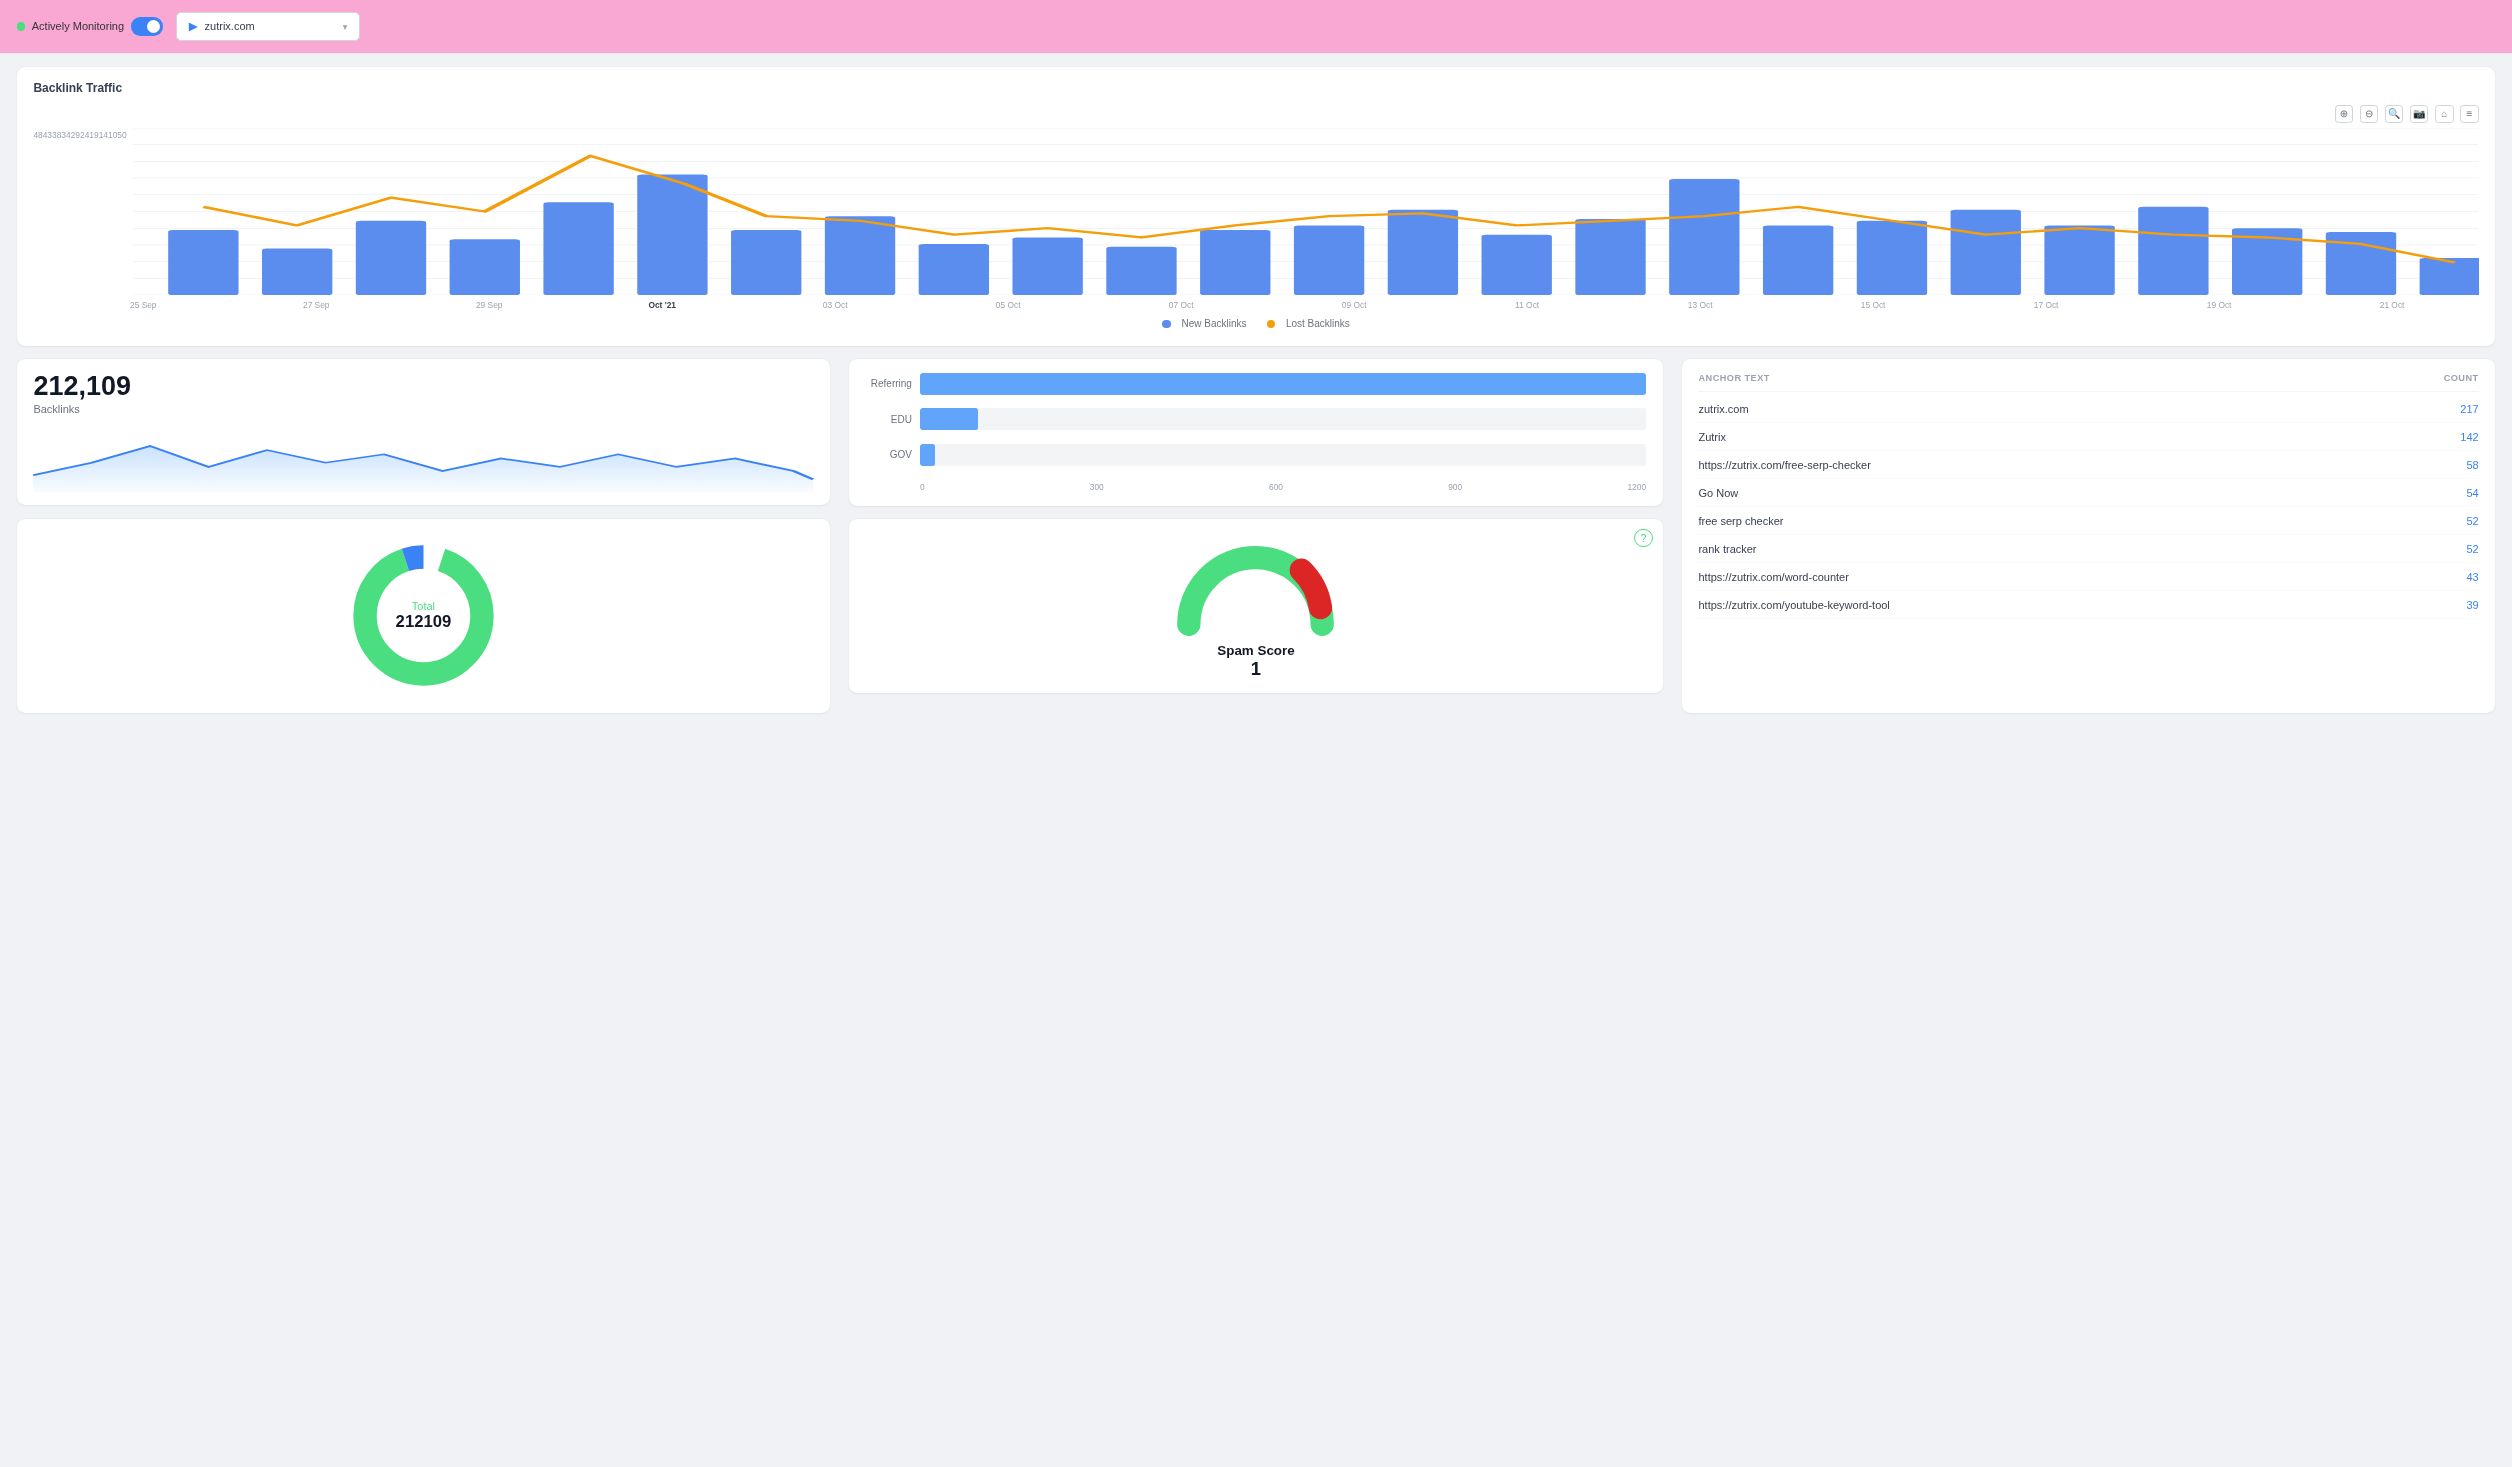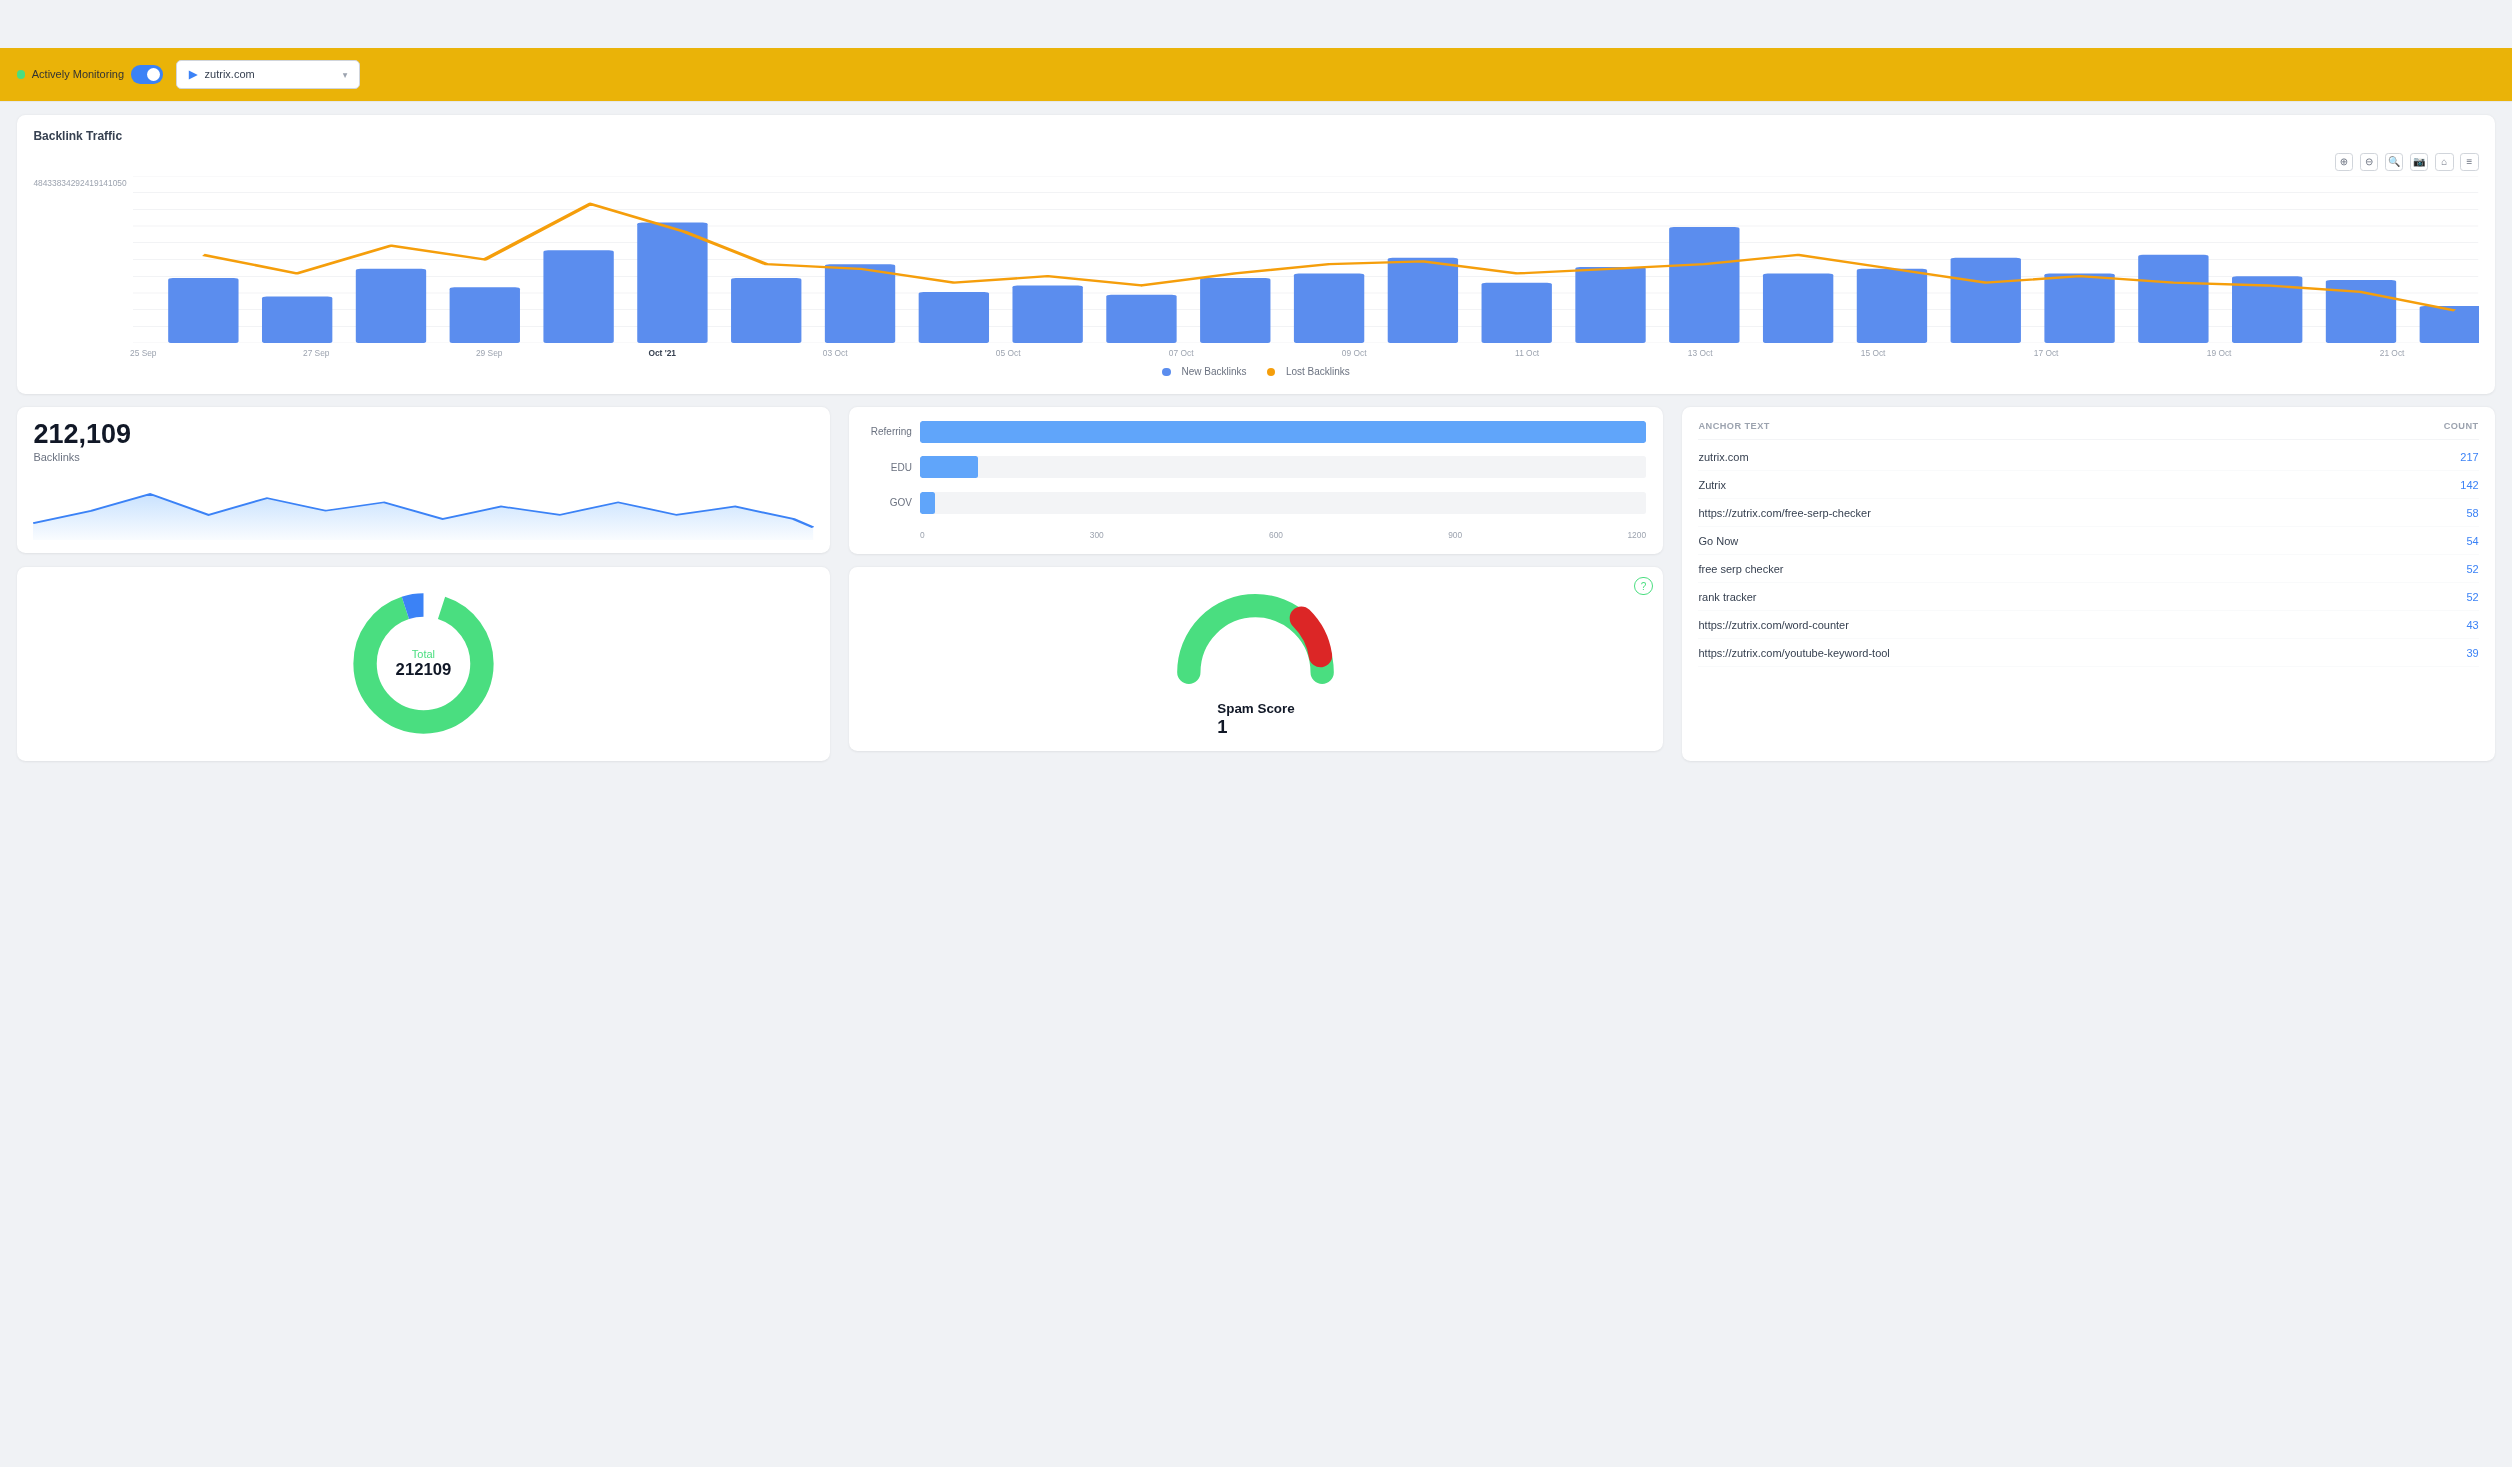--- a/index.html
+++ b/index.html
@@ -8,23 +8,22 @@
       background: #f0f2f5;
       color: #333;
       font-size: 11px;
     }
 
     .top-bar {
       display: flex;
       align-items: center;
       gap: 13.4px;
       padding: 11.7px 16.7px;
-      background: #eab308;
+      background: #f9a8d4;
       border-bottom: 0.8px solid #e5e7eb;
-      margin-top: 48px;
     }
 
     .monitor-toggle {
       display: flex;
       align-items: center;
       gap: 6.7px;
       font-size: 11px;
       font-weight: 500;
       color: #333;
     }
@@ -347,22 +346,22 @@
     }
 
     .spam-gauge {
       position: relative;
       width: 167px;
       height: 100px;
       margin-top: 8.4px;
     }
 
     .spam-label {
-      text-align: left;
-      margin-top: 12px;
+      text-align: center;
+      margin-top: 2px;
     }
 
     .spam-title {
       font-size: 13.4px;
       font-weight: 700;
       color: #111827;
     }
 
     .spam-value {
       font-size: 18.4px;

